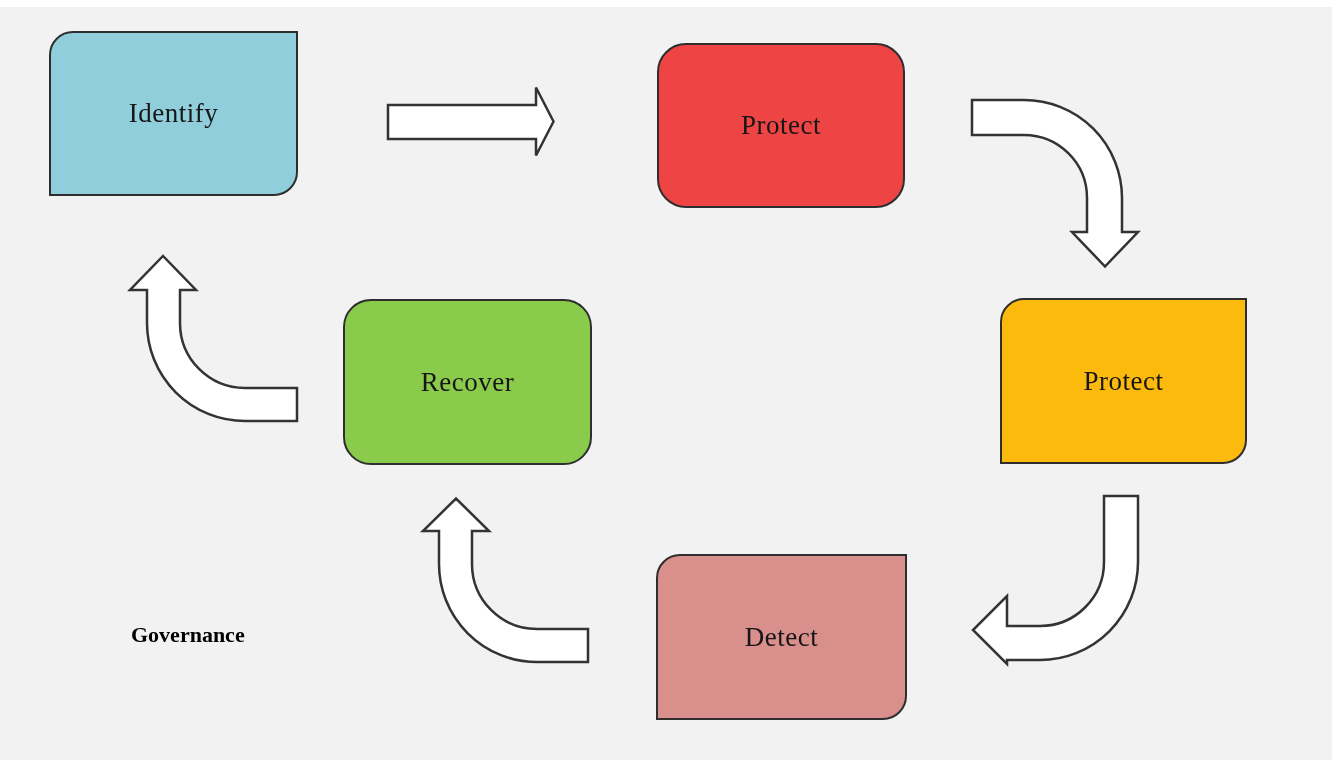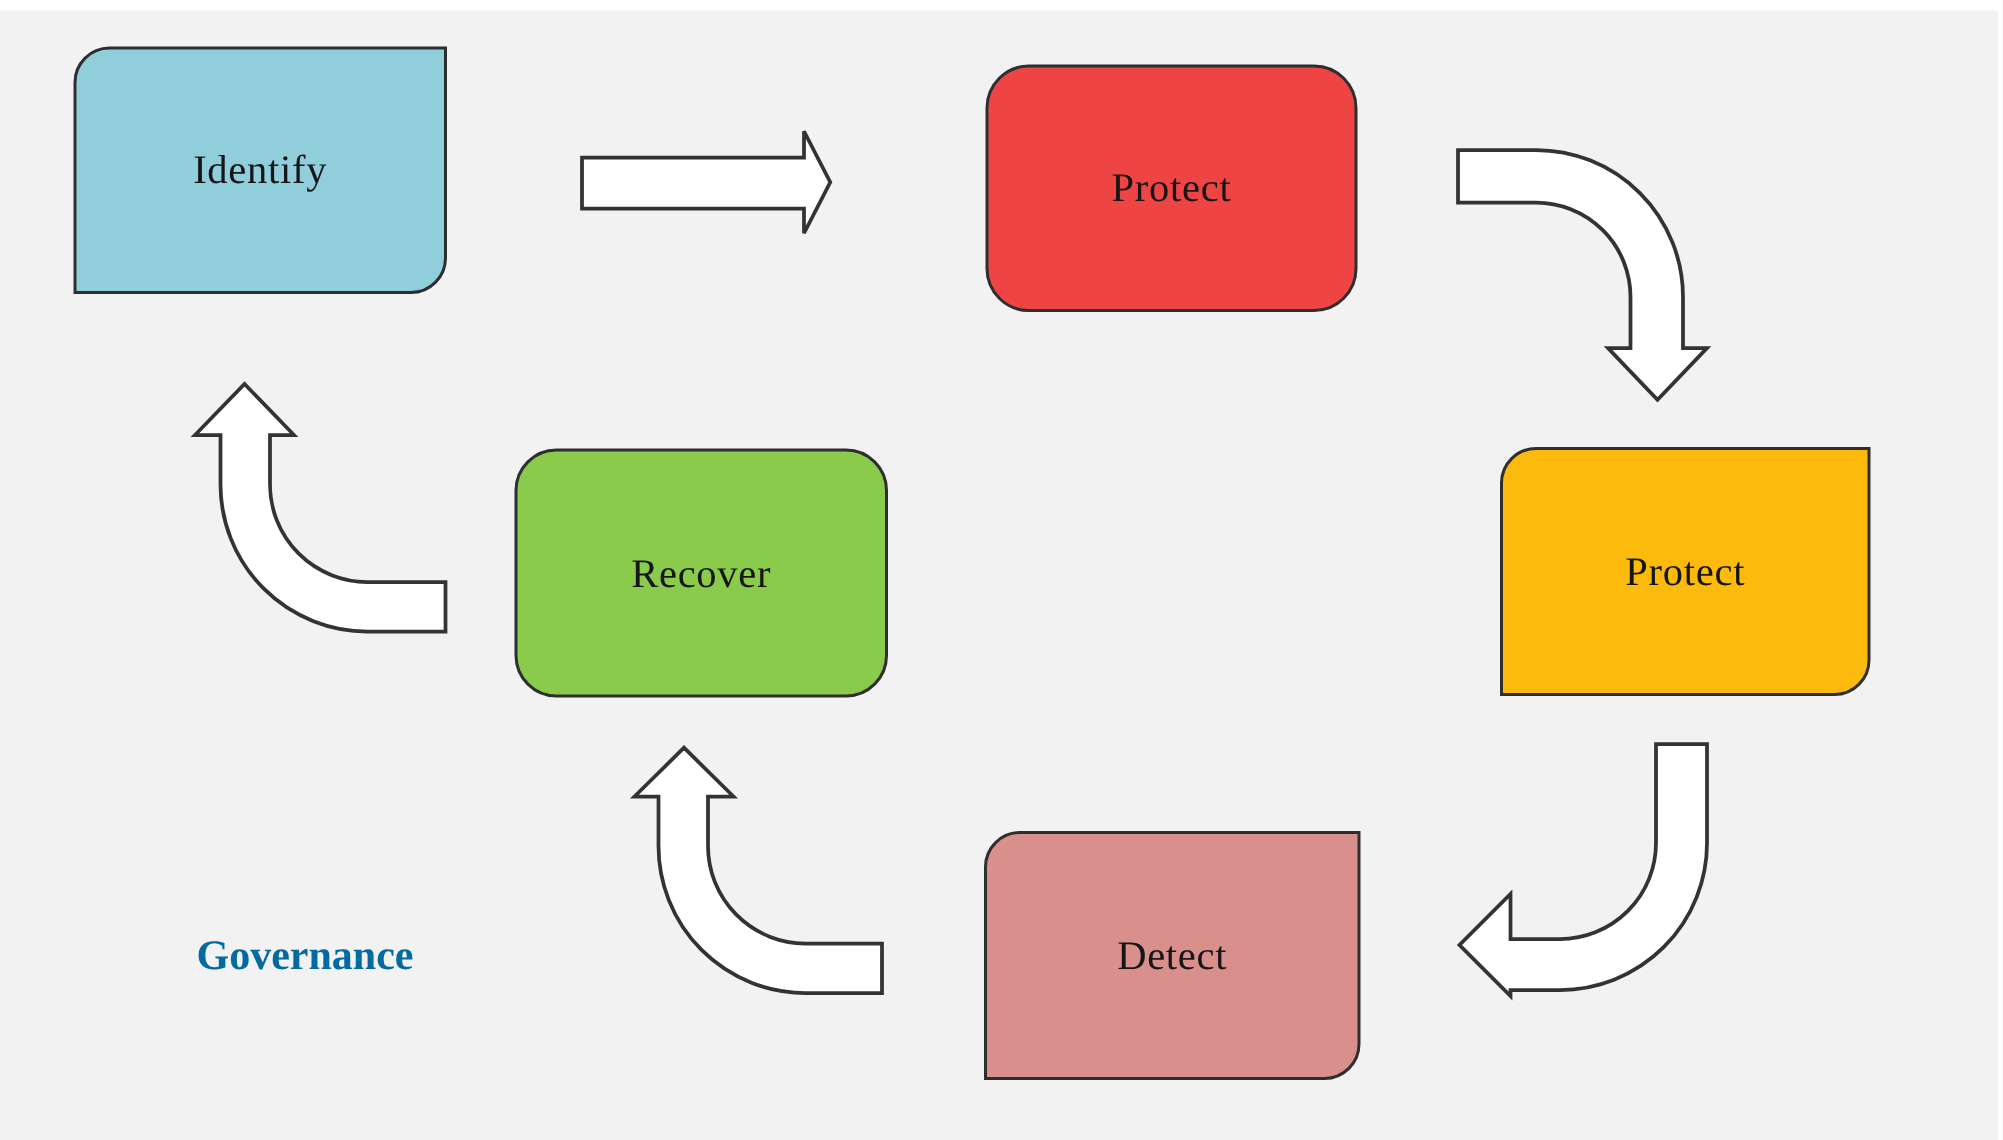--- a/index.html
+++ b/index.html
@@ -35,23 +35,23 @@
   #node-recover {left:343px; top:292px; width:249px; height:166px;}
   #node-respond {left:656px; top:547px; width:251px; height:166px;}
   .arrow-layer{
     position:absolute;top:-7px;left:0;
     width:1335px;height:760px;
     pointer-events:none;
   }
   .governance{
     position:absolute;
     left:131px; top:615px;
-    font-size:28px;
+    font-size:22px;
     font-weight:bold;
-    color:#0369a1;
+    color:#000000;
   }
 </style>
 </head>
 <body>
 
 <div class="canvas" style="background: rgb(241, 242, 241);">
 
   <svg class="arrow-layer" viewBox="0 0 1335 760" xmlns="http://www.w3.org/2000/svg">
     <g stroke-linejoin="miter" stroke-width="2.5">
       <path stroke="#333333" d="M388,105 H536 V87.5 L553.5,121.5 L536,155.5 V139 H388 Z" fill="#ffffff"></path>

